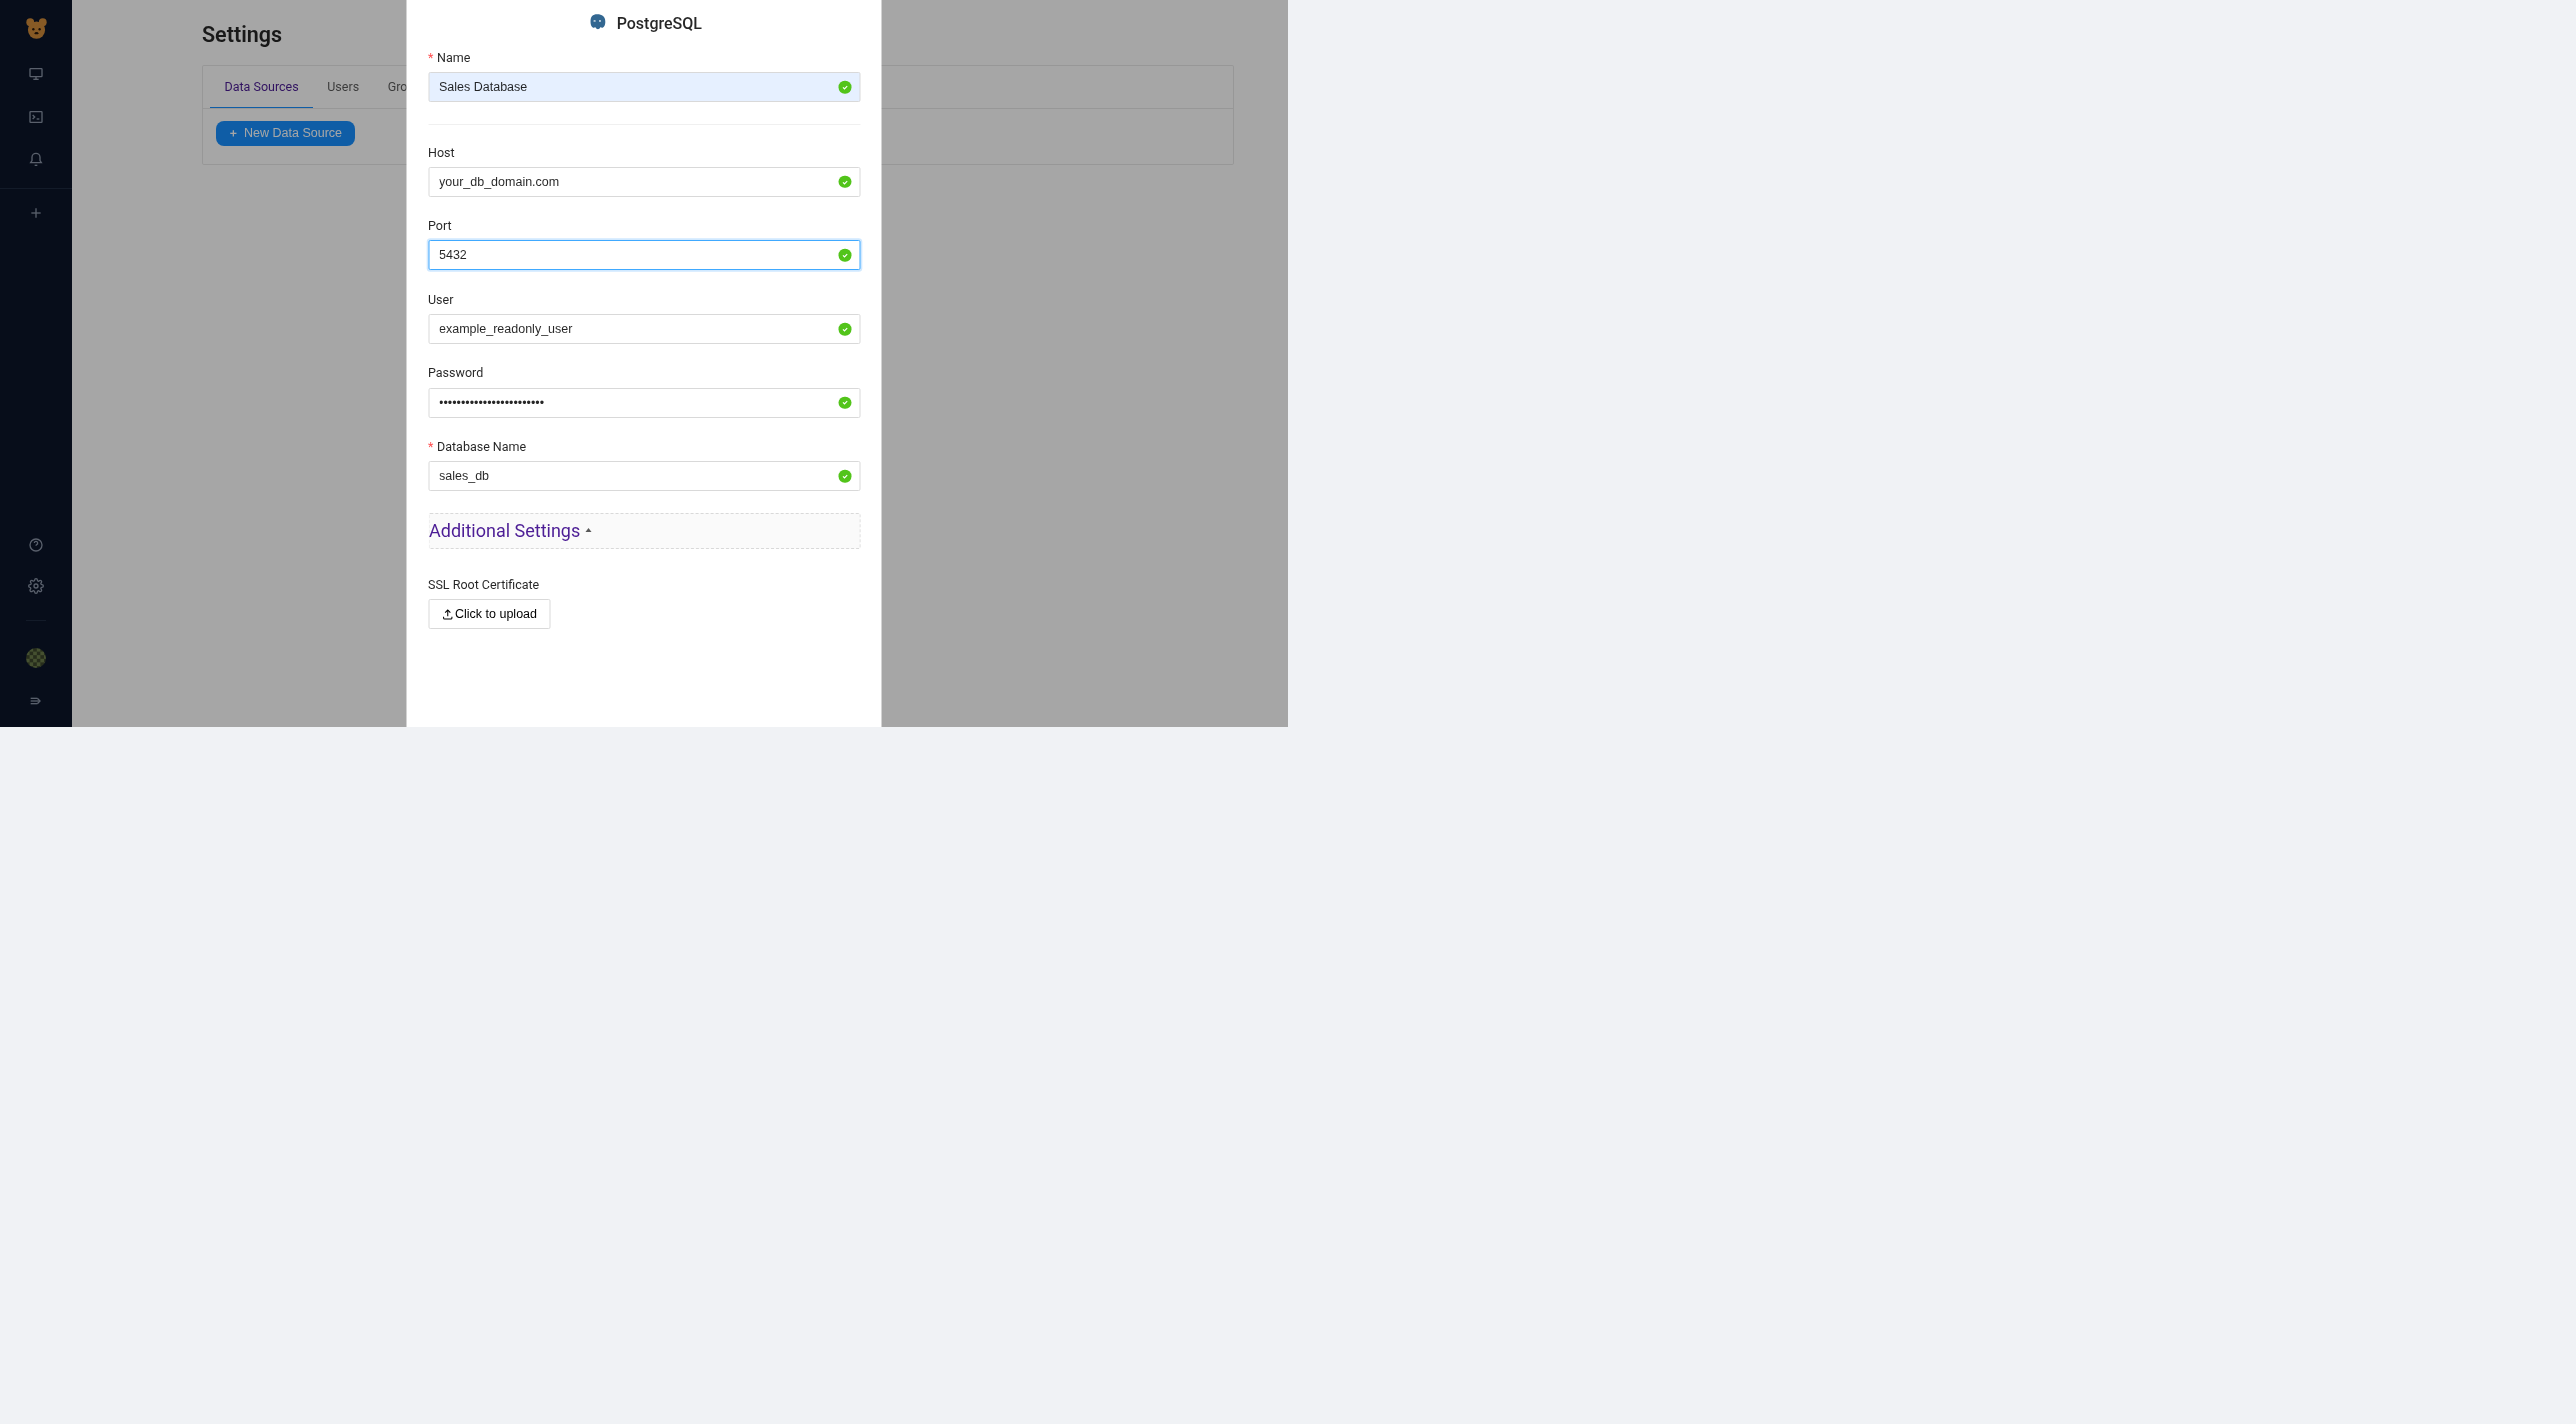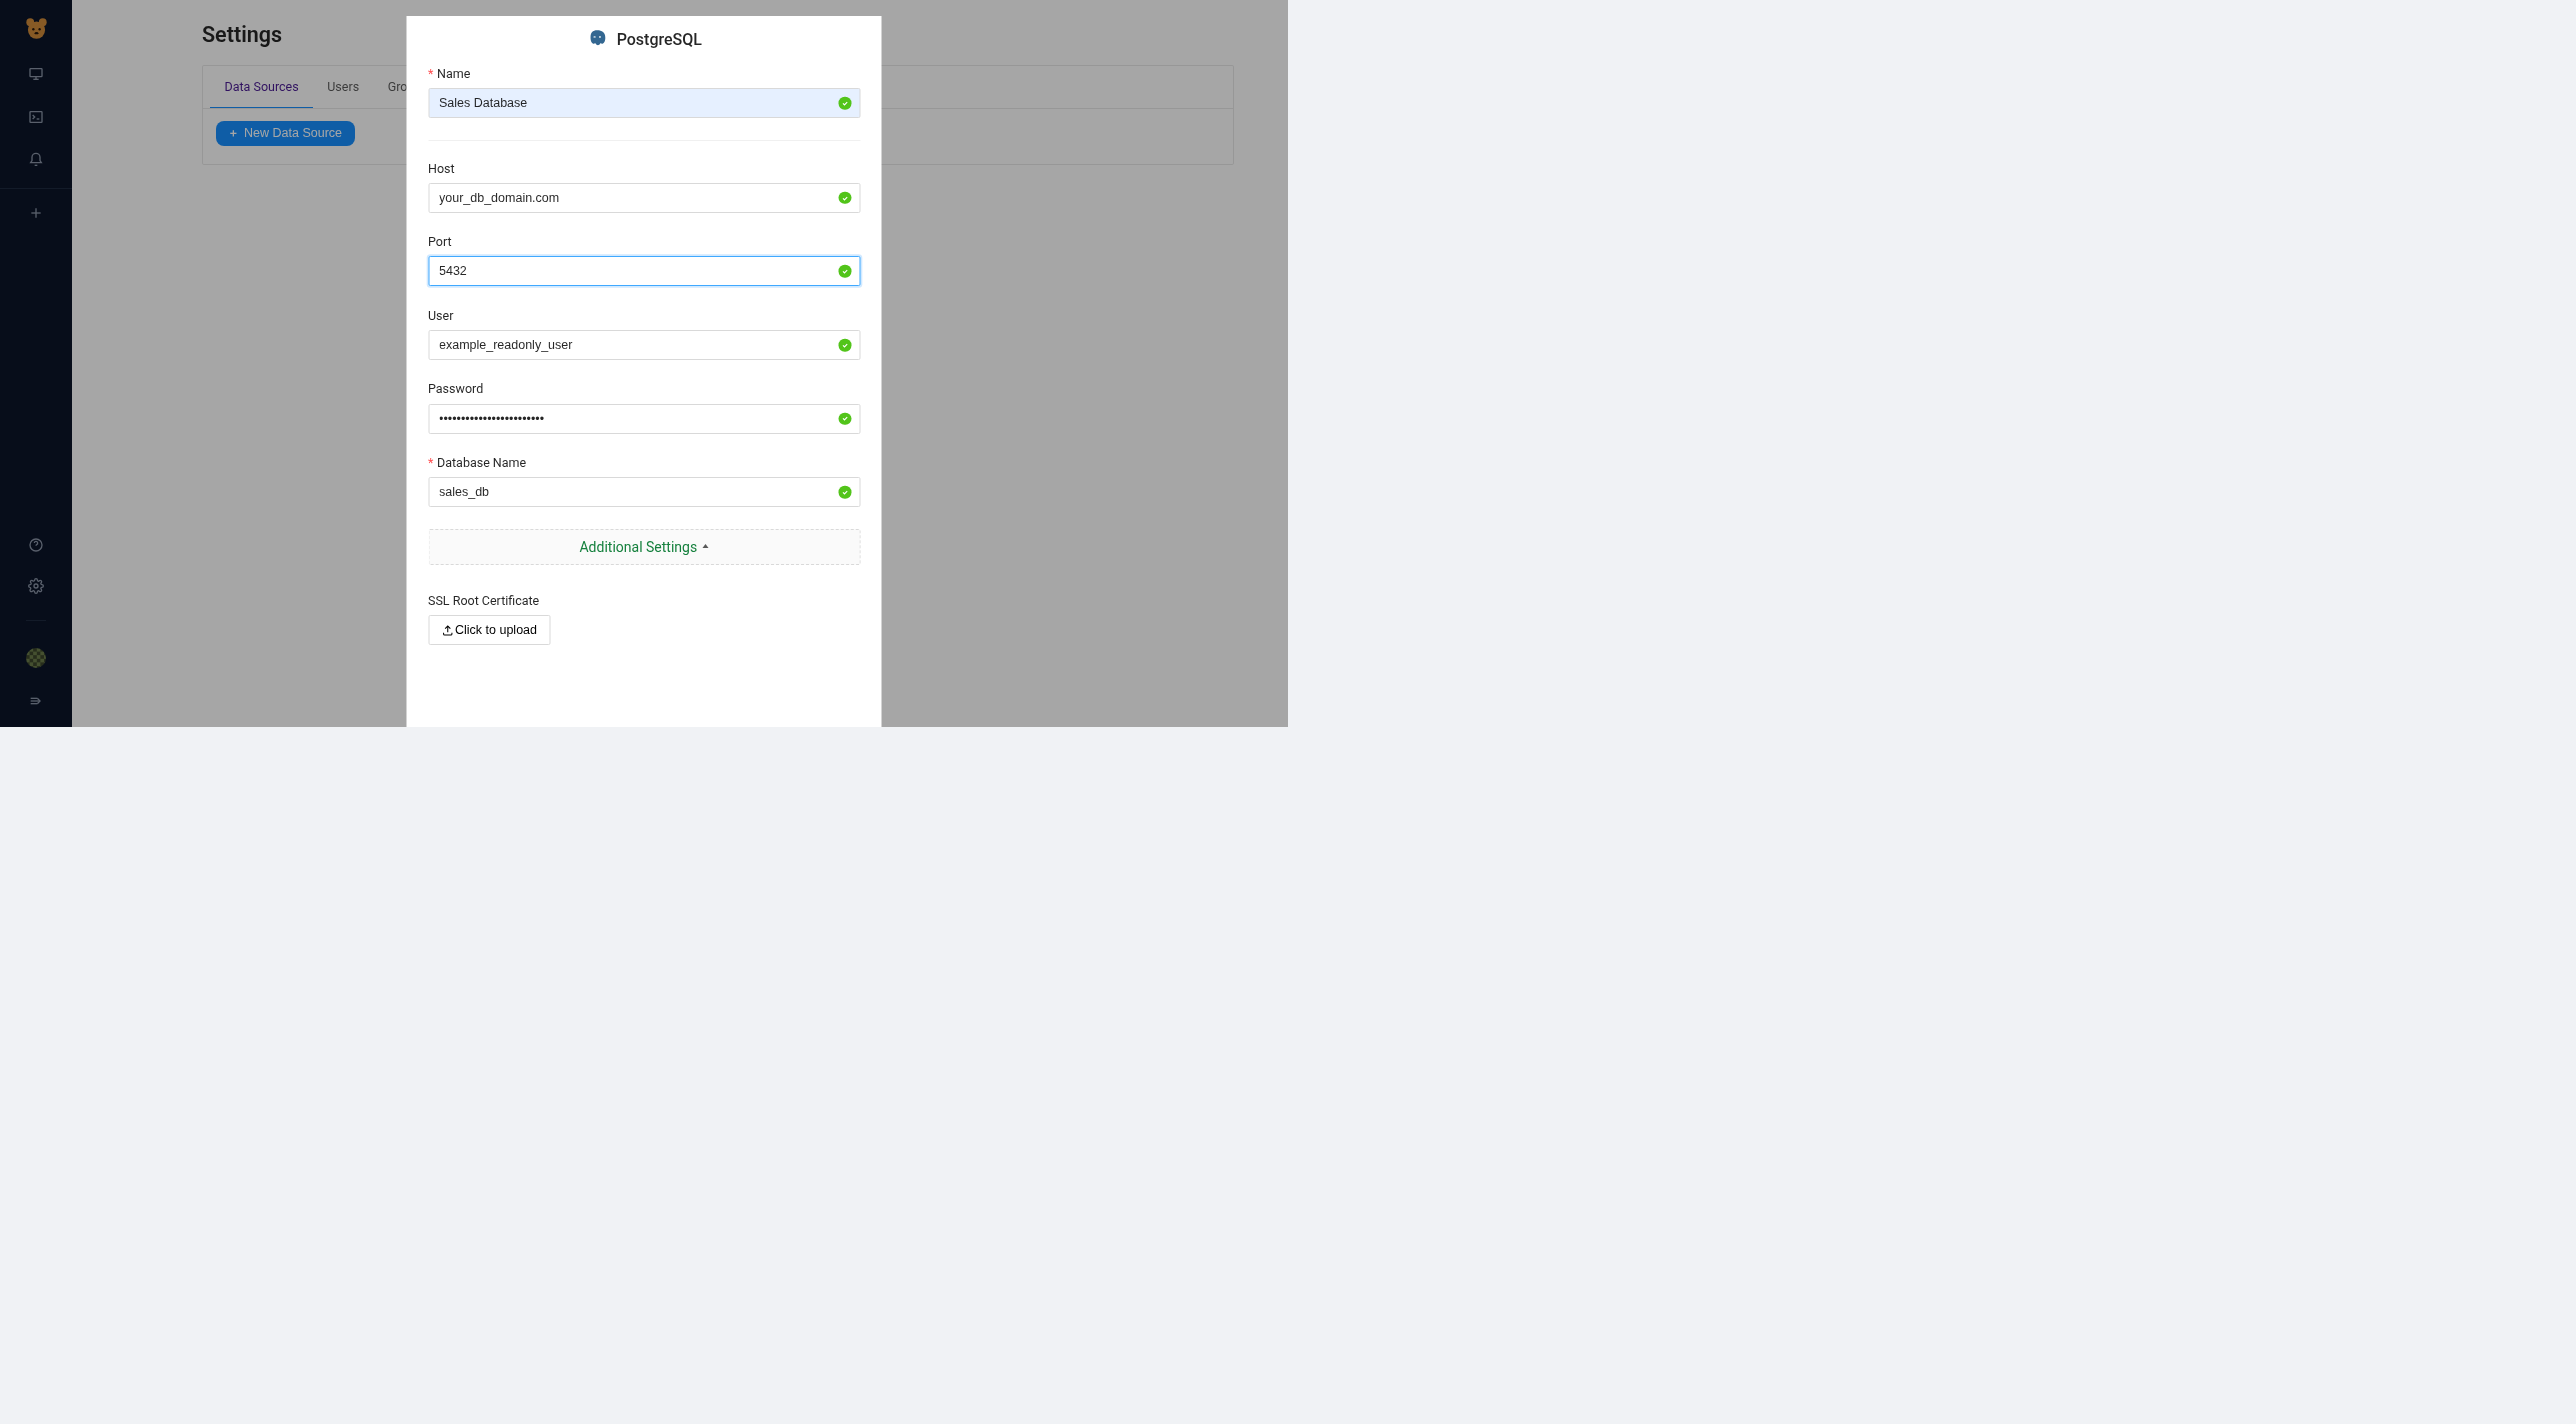--- a/index.html
+++ b/index.html
@@ -86,21 +86,21 @@
       border:none; border-radius:8px;
       padding: 5.4px 12.5px; font-size:12.5px;
       display:inline-flex; align-items:center; gap:5.4px;
       cursor:pointer;
     }
     .btn-primary svg { width:10.7px;height:10.7px; }
 
     
     .modal {
       position:absolute;
-      top:16px; left:50%; transform: translateX(-50%);
+      top:0; left:50%; transform: translateX(-50%);
       width: 475px;
       background:#fff;
       z-index: 20;
       padding: 0 21.5px 21.5px 21.5px;
       height: 100%;
       overflow-y: auto;
     }
 
     .modal-header {
       display:flex; align-items:center; justify-content:center;
@@ -139,24 +139,24 @@
     .input-wrap .ok-badge svg { width:7.2px;height:7.2px;color:#fff; }
     .select-box { display:flex; align-items:center; justify-content:space-between; cursor:pointer; }
     .select-box .caret { color:#bfbfbf; font-size:9px; margin-right: 10.7px; }
 
     .expand-bar {
       width:100%;
       border:0.9px dashed #d9d9d9;
       background:#fafafa;
       border-radius:1.8px;
       height:36px;
-      display:flex;align-items:center;justify-content:center;
+      display:flex;align-items:center;justify-content:flex-start;
       gap:5.4px;
-      color:#15803d;
-      font-size:14px;
+      color:#4c1d95;
+      font-size:18px;
       cursor:pointer;
       margin: 10.7px 0 18px;
     }
     .expand-bar .caret-up { width:0;height:0;border-left:3.6px solid transparent;border-right:3.6px solid transparent;border-bottom:4.5px solid #595959; transform: translateY(-0.9px); }
 
     .upload-btn {
       border:0.9px solid #d9d9d9;
       background:#fff;
       border-radius:1.8px;
       height:30px;

